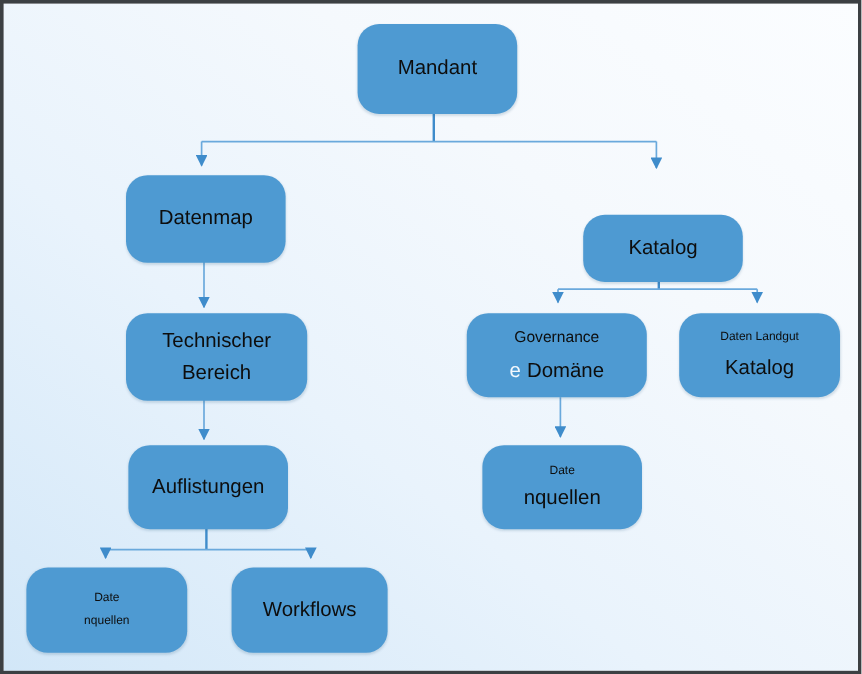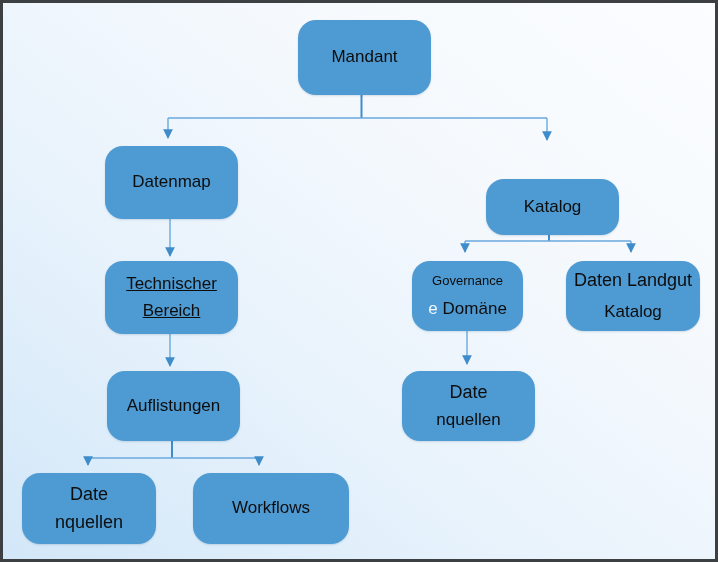--- a/index.html
+++ b/index.html
@@ -48,21 +48,21 @@
     box-shadow: 0 1px 2px rgba(40,90,130,0.18);
   }
   .node .ln {
     display: block;
     white-space: nowrap;
   }
 
   
   .t-lg  { font-size: 17px; }
   .t-md  { font-size: 17px; }
-  .t-sm  { font-size: 18px; }
+  .t-sm  { font-size: 10px; }
   .t-xs  { font-size: 13px; }
 
   .ln.gap { margin-top: 7px; }
   .ln.gap-sm { margin-top: 10px; }
 
   .white-ch { color: #f2f8fd; }
 </style>
 </head>
 <body>
 
@@ -100,43 +100,43 @@
   </svg>
 
   <div class="node t-lg" style="left:295px; top:17px; width:133px; height:75px;">
     <span class="ln">Mandant</span>
   </div>
 
   <div class="node t-md" style="left:102px; top:143px; width:133px; height:73px;">
     <span class="ln">Datenmap</span>
   </div>
 
-  <div class="node t-md" style="left:102px; top:258px; width:133px; height:73px;text-decoration:underline;">
+  <div class="node t-md" style="left:102px; top:258px; width:151px; height:73px;">
     <span class="ln">Technischer</span>
     <span class="ln gap">Bereich</span>
   </div>
 
   <div class="node t-md" style="left:104px; top:368px; width:133px; height:70px;">
     <span class="ln">Auflistungen</span>
   </div>
 
   <div class="node t-sm" style="left:19px; top:470px; width:134px; height:71px;">
     <span class="ln">Date</span>
     <span class="ln gap">nquellen</span>
   </div>
 
-  <div class="node t-md" style="left:190px; top:470px; width:156px; height:71px;">
+  <div class="node t-md" style="left:190px; top:470px; width:130px; height:71px;">
     <span class="ln">Workflows</span>
   </div>
 
   <div class="node t-lg" style="left:483px; top:145px; width:133px; height:56px;margin-top:31px;">
     <span class="ln">Katalog</span>
   </div>
 
-  <div class="node" style="left:409px; top:258px; width:111px; height:70px;">
+  <div class="node" style="left:386px; top:258px; width:150px; height:70px;">
     <span class="ln t-xs">Governance</span>
     <span class="ln gap-sm t-lg">
       <span class="white-ch">e</span><span style="margin-left:5px;">Domäne</span>
     </span>
   </div>
 
   <div class="node" style="left:563px; top:258px; width:134px; height:70px;">
     <span class="ln t-sm">Daten  Landgut</span>
     <span class="ln gap-sm t-md">Katalog</span>
   </div>

